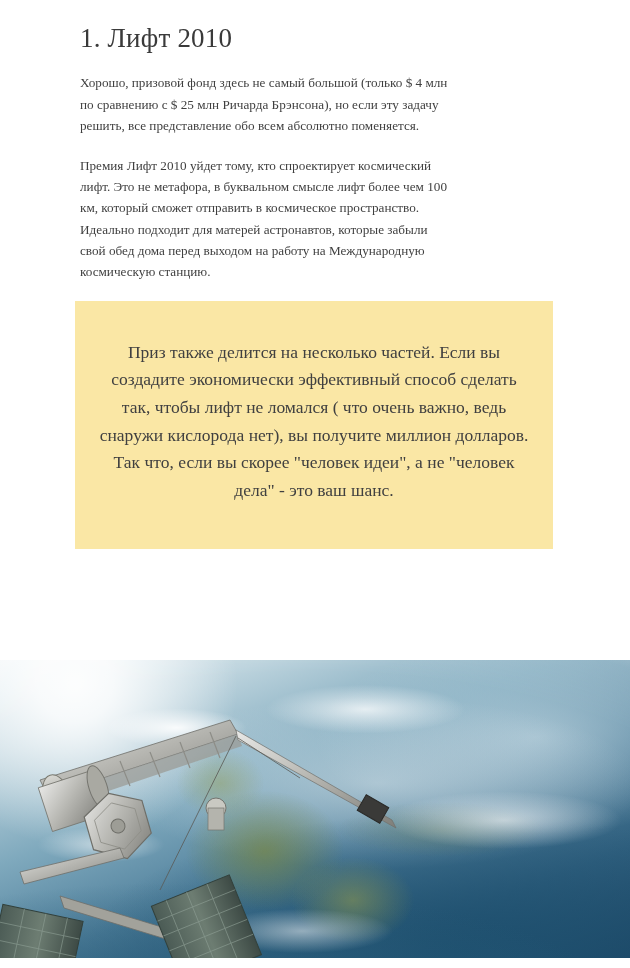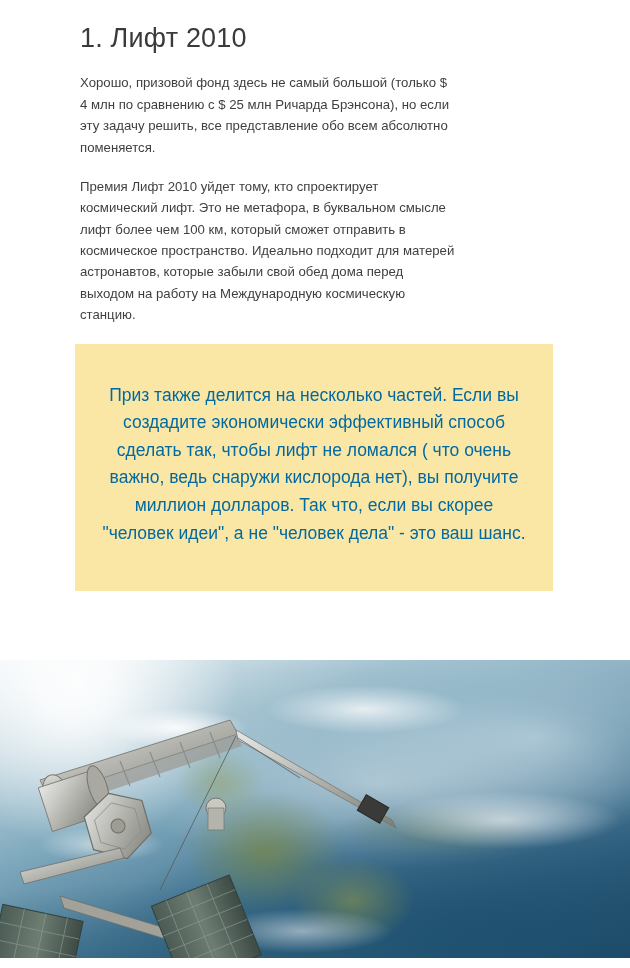--- a/index.html
+++ b/index.html
@@ -13,20 +13,21 @@
     font-family: "Liberation Sans", sans-serif;
     color: #3b3b3b;
     overflow: hidden;
     position: relative;
   }
   .page {
     width: 536px;
     height: 968px;
     position: relative;
     box-sizing: border-box;
+    font-family: Liberation Serif, serif;
   }
   .content {
     padding: 22px 80px 0 80px;
     box-sizing: border-box;
   }
   .title {
     font-size: 27px;
     font-weight: normal;
     color: #3a3a3a;
     margin: 0 0 18px 0;
@@ -44,21 +45,21 @@
     background: #fae7a5;
     margin: 4px -5px 20px -5px;
     padding: 38px 24px 44px 24px;
     box-sizing: border-box;
     width: 478px;
   }
   .callout p {
     margin: 0;
     font-size: 17.5px;
     line-height: 1.58;
-    color: #0369a1;
+    color: #404040;
     text-align: center;
   }
   .after-callout {
     font-size: 12.6px;
     line-height: 1.62;
     color: #3f3f3f;
     margin: 0 0 16px 0;
   }
   .image-wrap {
     position: absolute;

